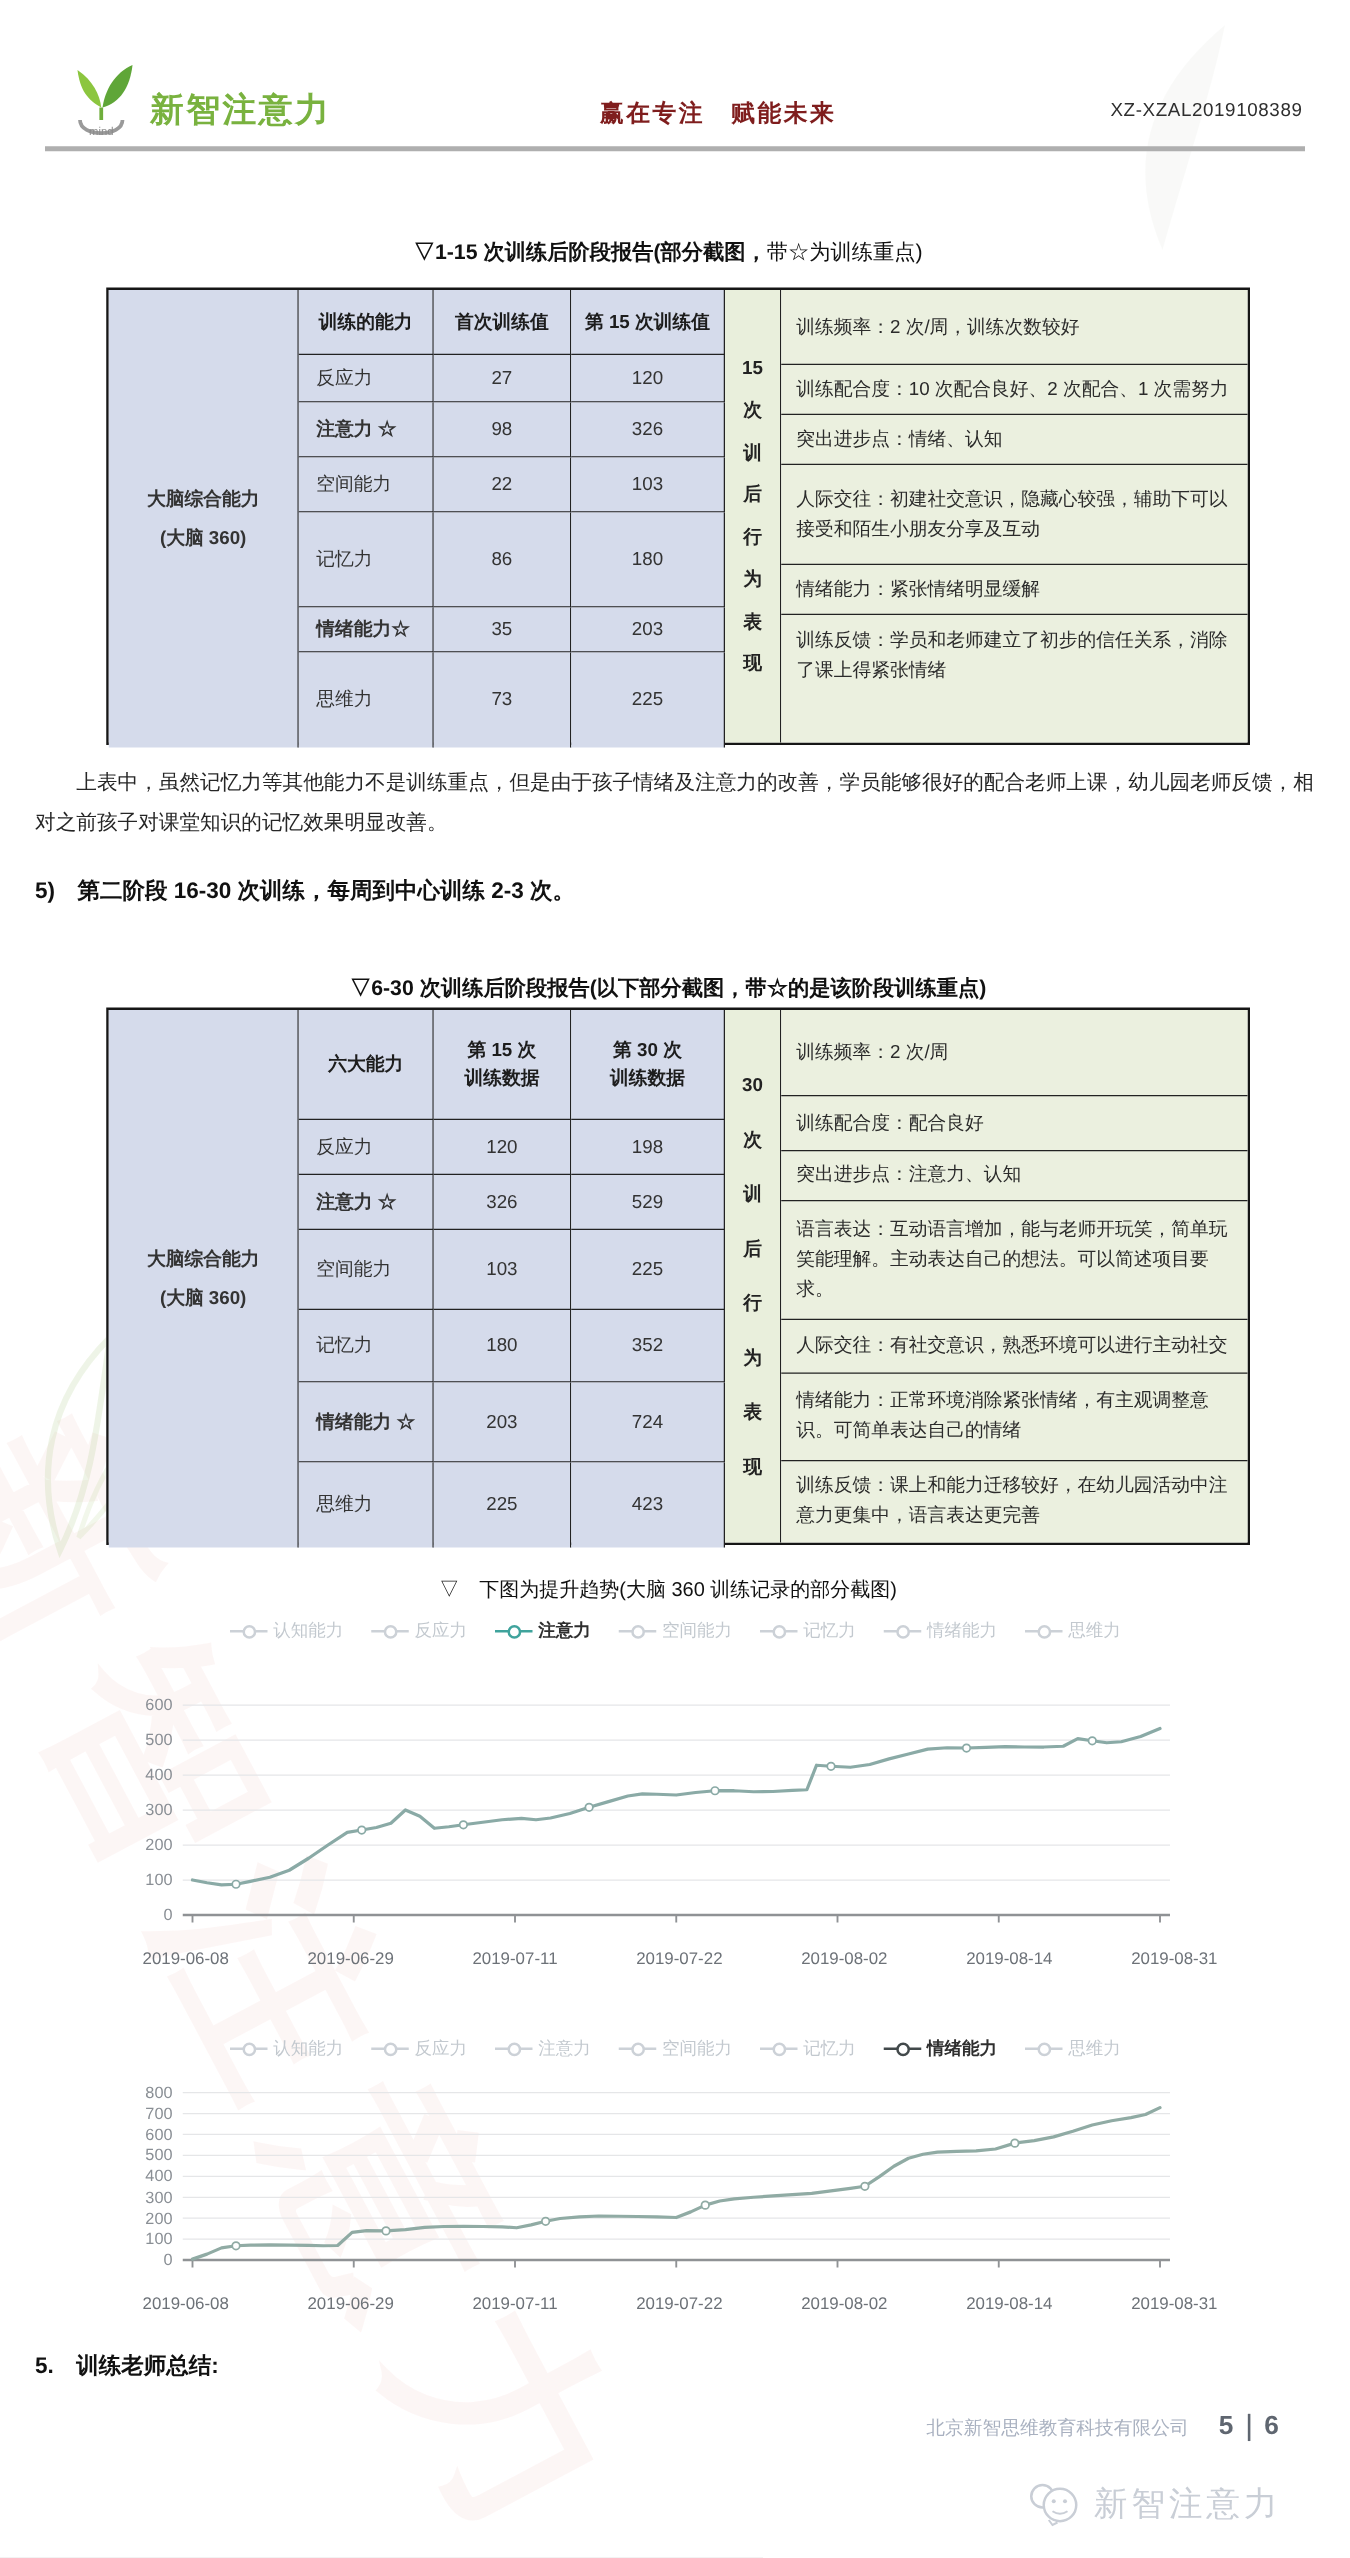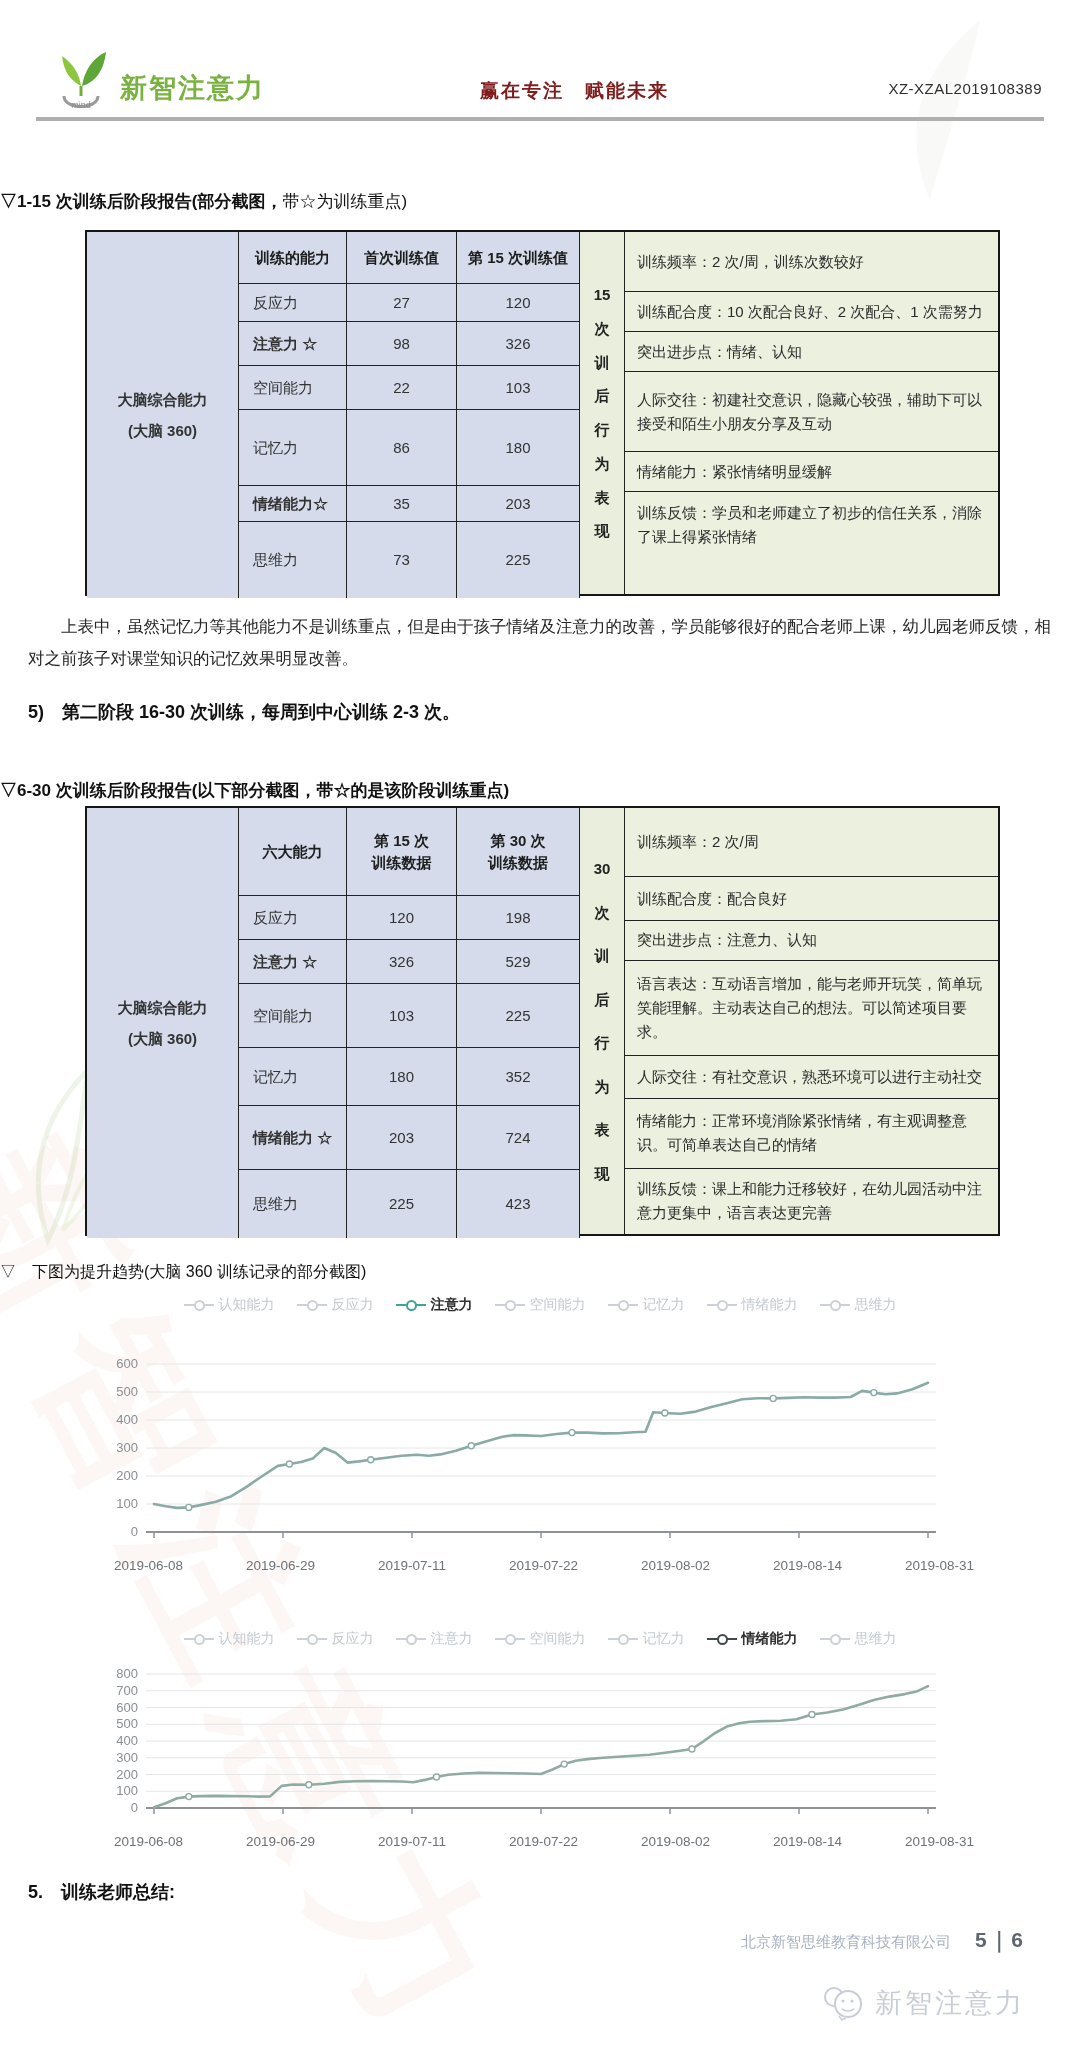--- a/index.html
+++ b/index.html
@@ -7,21 +7,21 @@
         font-family:"Liberation Sans",sans-serif;color:#333;overflow:hidden;}
 
   
   .hdr-logo{position:absolute;left:52px;top:48px;display:flex;align-items:center;}
   .hdr-logo-text{font-size:27px;font-weight:bold;color:#79b23f;letter-spacing:2px;margin-left:10px;margin-top:14px;}
   .hdr-slogan{position:absolute;left:480px;top:78px;font-size:19px;font-weight:bold;color:#7f1d1d;letter-spacing:2px;}
   .hdr-docid{position:absolute;right:38px;top:80px;font-size:15px;color:#2e2e2e;letter-spacing:.5px;}
   .hdr-rule{position:absolute;left:36px;top:117px;width:1008px;height:4px;background:#afafaf;}
 
   
-  .center-title{position:absolute;left:0;width:1069px;text-align:left;font-size:17px;color:#111;}
+  .center-title{position:absolute;left:0;width:1069px;text-align:center;font-size:17px;color:#111;}
   .center-title .b{font-weight:bold;}
   .para{position:absolute;left:28px;width:1024px;font-size:16.5px;line-height:1.95;color:#262626;text-indent:2em;}
   .h-bold{position:absolute;left:28px;font-size:18px;font-weight:bold;color:#111;}
   .h-norm{position:absolute;left:28px;font-size:17px;color:#222;}
 
   
   .tbl{position:absolute;left:85px;width:915px;border:2px solid #161616;display:flex;box-sizing:border-box;background:#fff;}
   .grid{display:grid;}
   .t1 .grid{grid-template-columns:152px 108px 110px 123px;grid-template-rows:52px 38px 44px 44px 76px 36px 76px;}
   .t2 .grid{grid-template-columns:152px 108px 110px 123px;grid-template-rows:88px 44px 44px 64px 58px 64px 68px;}

